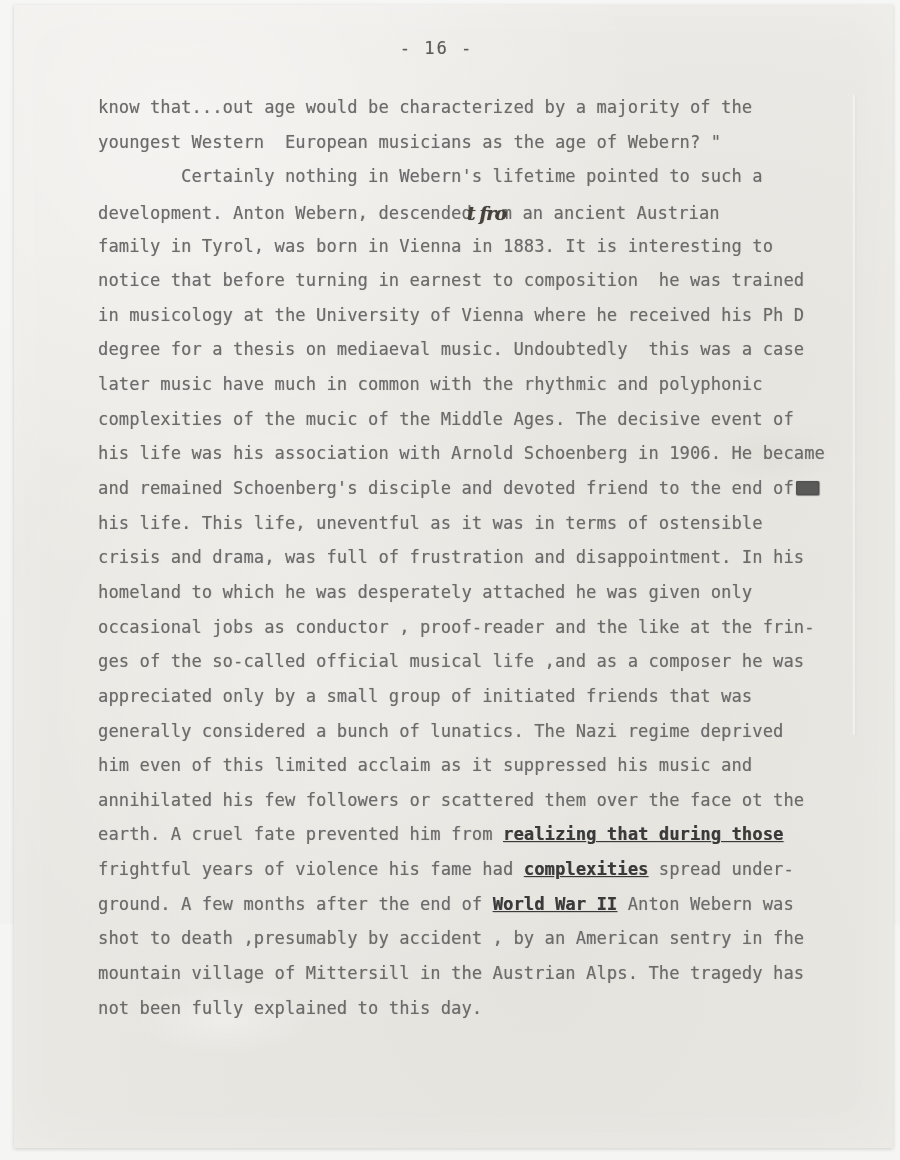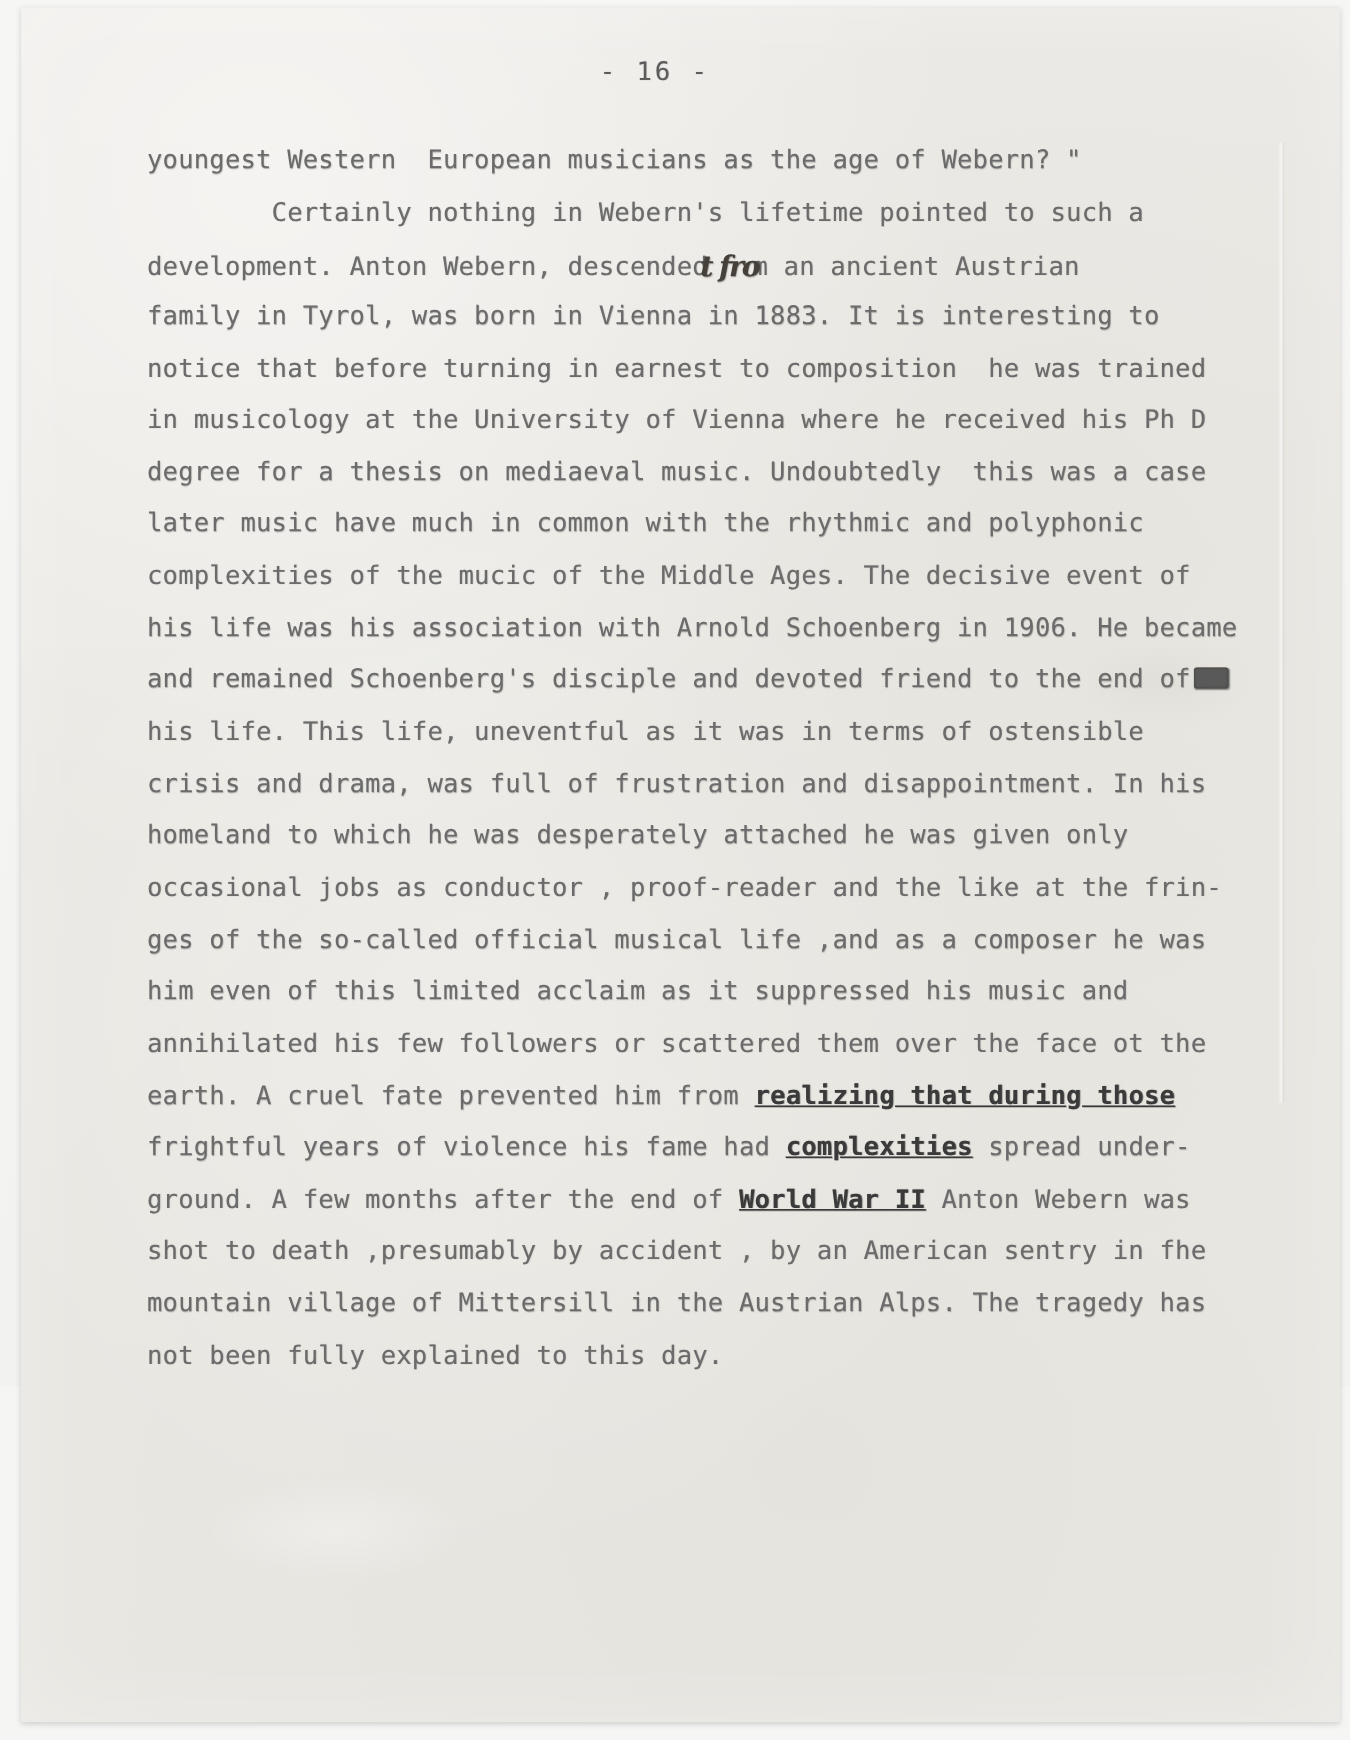--- a/index.html
+++ b/index.html
@@ -137,36 +137,39 @@
 </head>
 <body>
 
 <div class="scan">
   <div class="paper">
     <div class="crease-vertical"></div>
     <div class="smudge-1"></div>
     <div class="smudge-2"></div>
     <div class="page-number">- 16 -</div>
     <div class="text-block">
+        <div class="line"><span class="seg-typed">know that...out age would be characterized by a majority of the</span></div>
         <div class="line"><span class="seg-typed">youngest Western  European musicians as the age of Webern? "</span></div>
         <div class="line"><span class="seg-typed">        Certainly nothing in Webern's lifetime pointed to such a</span></div>
         <div class="line"><span class="seg-typed">development. Anton Webern, descended</span><span class="seg-hand">t fro</span><span class="seg-typed">m an ancient Austrian</span></div>
         <div class="line"><span class="seg-typed">family in Tyrol, was born in Vienna in 1883. It is interesting to</span></div>
         <div class="line"><span class="seg-typed">notice that before turning in earnest to composition  he was trained</span></div>
         <div class="line"><span class="seg-typed">in musicology at the University of Vienna where he received his Ph D</span></div>
         <div class="line"><span class="seg-typed">degree for a thesis on mediaeval music. Undoubtedly  this was a case</span></div>
         <div class="line"><span class="seg-typed">later music have much in common with the rhythmic and polyphonic</span></div>
         <div class="line"><span class="seg-typed">complexities of the mucic of the Middle Ages. The decisive event of</span></div>
         <div class="line"><span class="seg-typed">his life was his association with Arnold Schoenberg in 1906. He became</span></div>
         <div class="line"><span class="seg-typed">and remained Schoenberg's disciple and devoted friend to the end of</span><span class="seg-blot"></span></div>
         <div class="line"><span class="seg-typed">his life. This life, uneventful as it was in terms of ostensible</span></div>
         <div class="line"><span class="seg-typed">crisis and drama, was full of frustration and disappointment. In his</span></div>
         <div class="line"><span class="seg-typed">homeland to which he was desperately attached he was given only</span></div>
         <div class="line"><span class="seg-typed">occasional jobs as conductor , proof-reader and the like at the frin-</span></div>
         <div class="line"><span class="seg-typed">ges of the so-called official musical life ,and as a composer he was</span></div>
+        <div class="line"><span class="seg-typed">appreciated only by a small group of initiated friends that was</span></div>
+        <div class="line"><span class="seg-typed">generally considered a bunch of lunatics. The Nazi regime deprived</span></div>
         <div class="line"><span class="seg-typed">him even of this limited acclaim as it suppressed his music and</span></div>
         <div class="line"><span class="seg-typed">annihilated his few followers or scattered them over the face ot the</span></div>
         <div class="line"><span class="seg-typed">earth. A cruel fate prevented him from </span><span class="seg-bold">realizing that during those</span></div>
         <div class="line"><span class="seg-typed">frightful years of violence his fame had </span><span class="seg-bold">complexities</span><span class="seg-typed"> spread under-</span></div>
         <div class="line"><span class="seg-typed">ground. A few months after the end of </span><span class="seg-bold">World War II</span><span class="seg-typed"> Anton Webern was</span></div>
         <div class="line"><span class="seg-typed">shot to death ,presumably by accident , by an American sentry in fhe</span></div>
         <div class="line"><span class="seg-typed">mountain village of Mittersill in the Austrian Alps. The tragedy has</span></div>
         <div class="line"><span class="seg-typed">not been fully explained to this day.</span></div>
       </div>
   </div>

